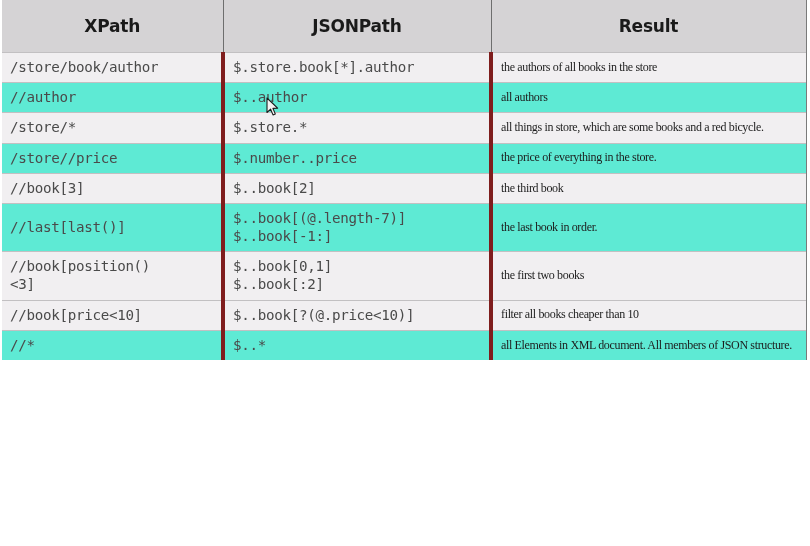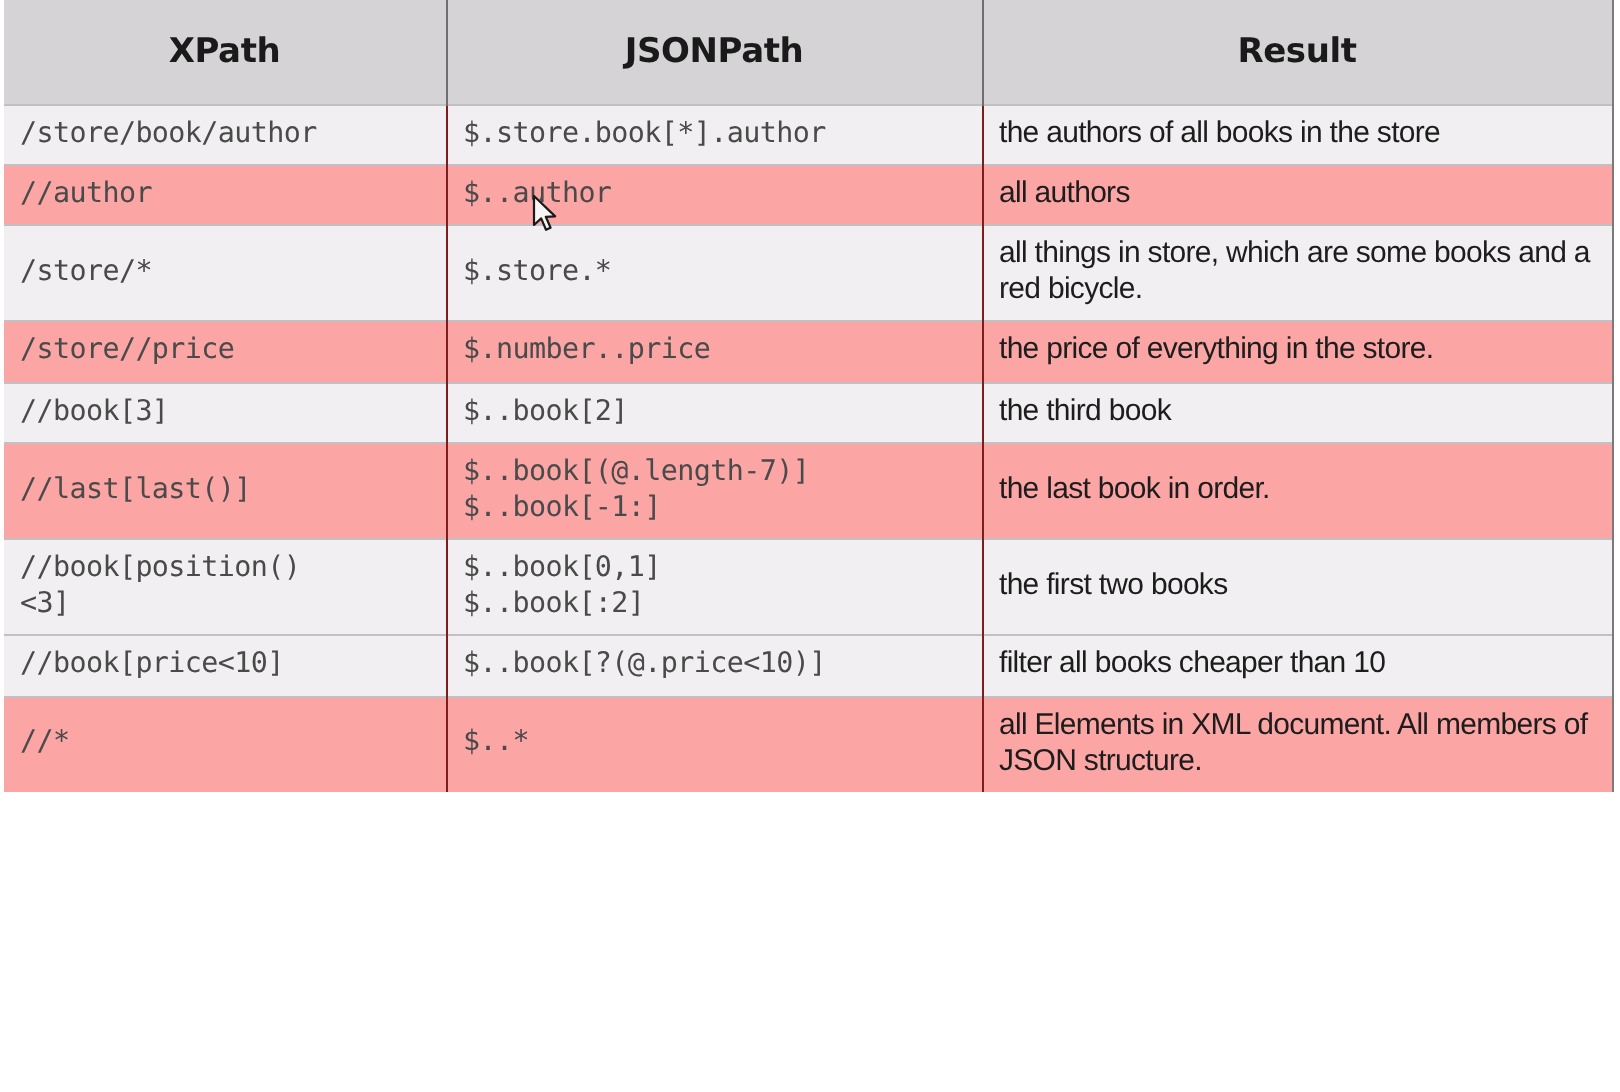--- a/index.html
+++ b/index.html
@@ -41,42 +41,42 @@
     color: #1a1a1a;
     text-align: center;
     height: 52px;
     padding: 0;
     border-right: 1px solid #6e6e6e;
     letter-spacing: -0.2px;
   }
   thead th:last-child { border-right: 1px solid #7a7a7a; }
 
   tbody tr.row-light td { background: #f1eff1; }
-  tbody tr.row-dark  td { background: #fca5a5; }
+  tbody tr.row-dark  td { background: #5eead4; }
 
   tbody td {
     vertical-align: middle;
     padding: 5px 8px 6px 8px;
-    border-right: 1px solid #7f1d1d;
+    border-right: 4px solid #7f1d1d;
     border-top: 1px solid #c2c0c2;
     color: #2a2a2a;
   }
   tbody td:last-child { border-right: 1px solid #7a7a7a; }
 
   td.mono {
     font-family: "DejaVu Sans Mono", monospace;
     font-size: 14.2px;
     color: #4a4a4a;
     line-height: 1.28;
     white-space: pre-line;
     letter-spacing: -0.3px;
   }
   td.prose {
-    font-family: Liberation Sans, sans-serif;
-    font-size: 15px;
+    font-family: Liberation Serif, serif;
+    font-size: 12px;
     color: #1d1d1d;
     line-height: 1.2;
     white-space: pre-line;
     letter-spacing: -0.35px;
   }
 
   
   #cursor {
     position: absolute;
     left: 266px;

